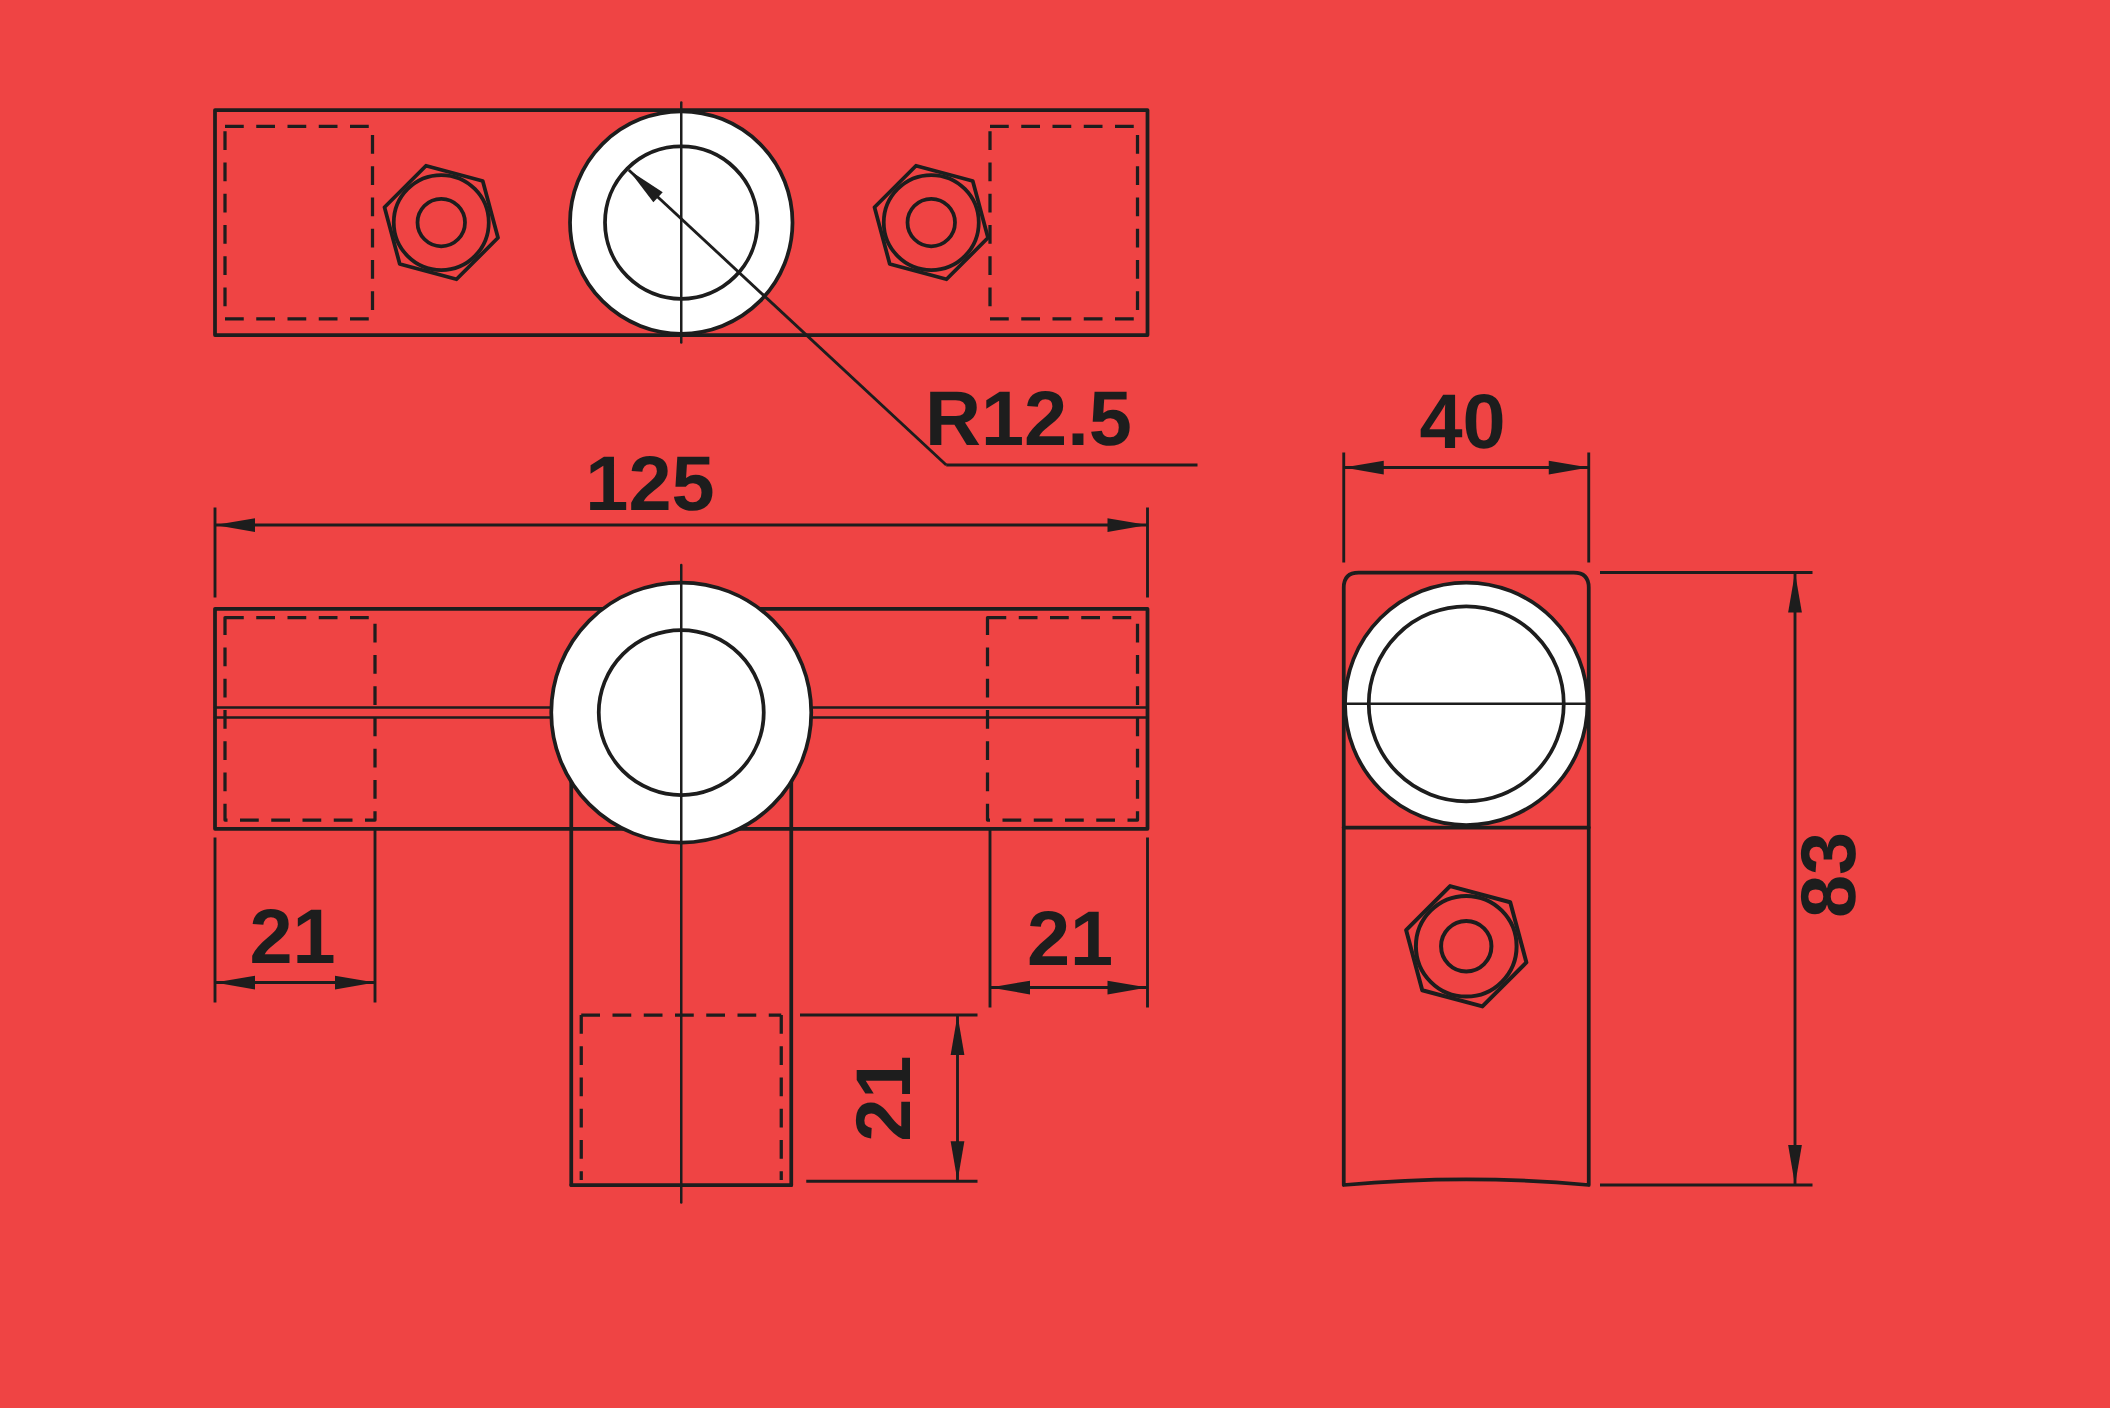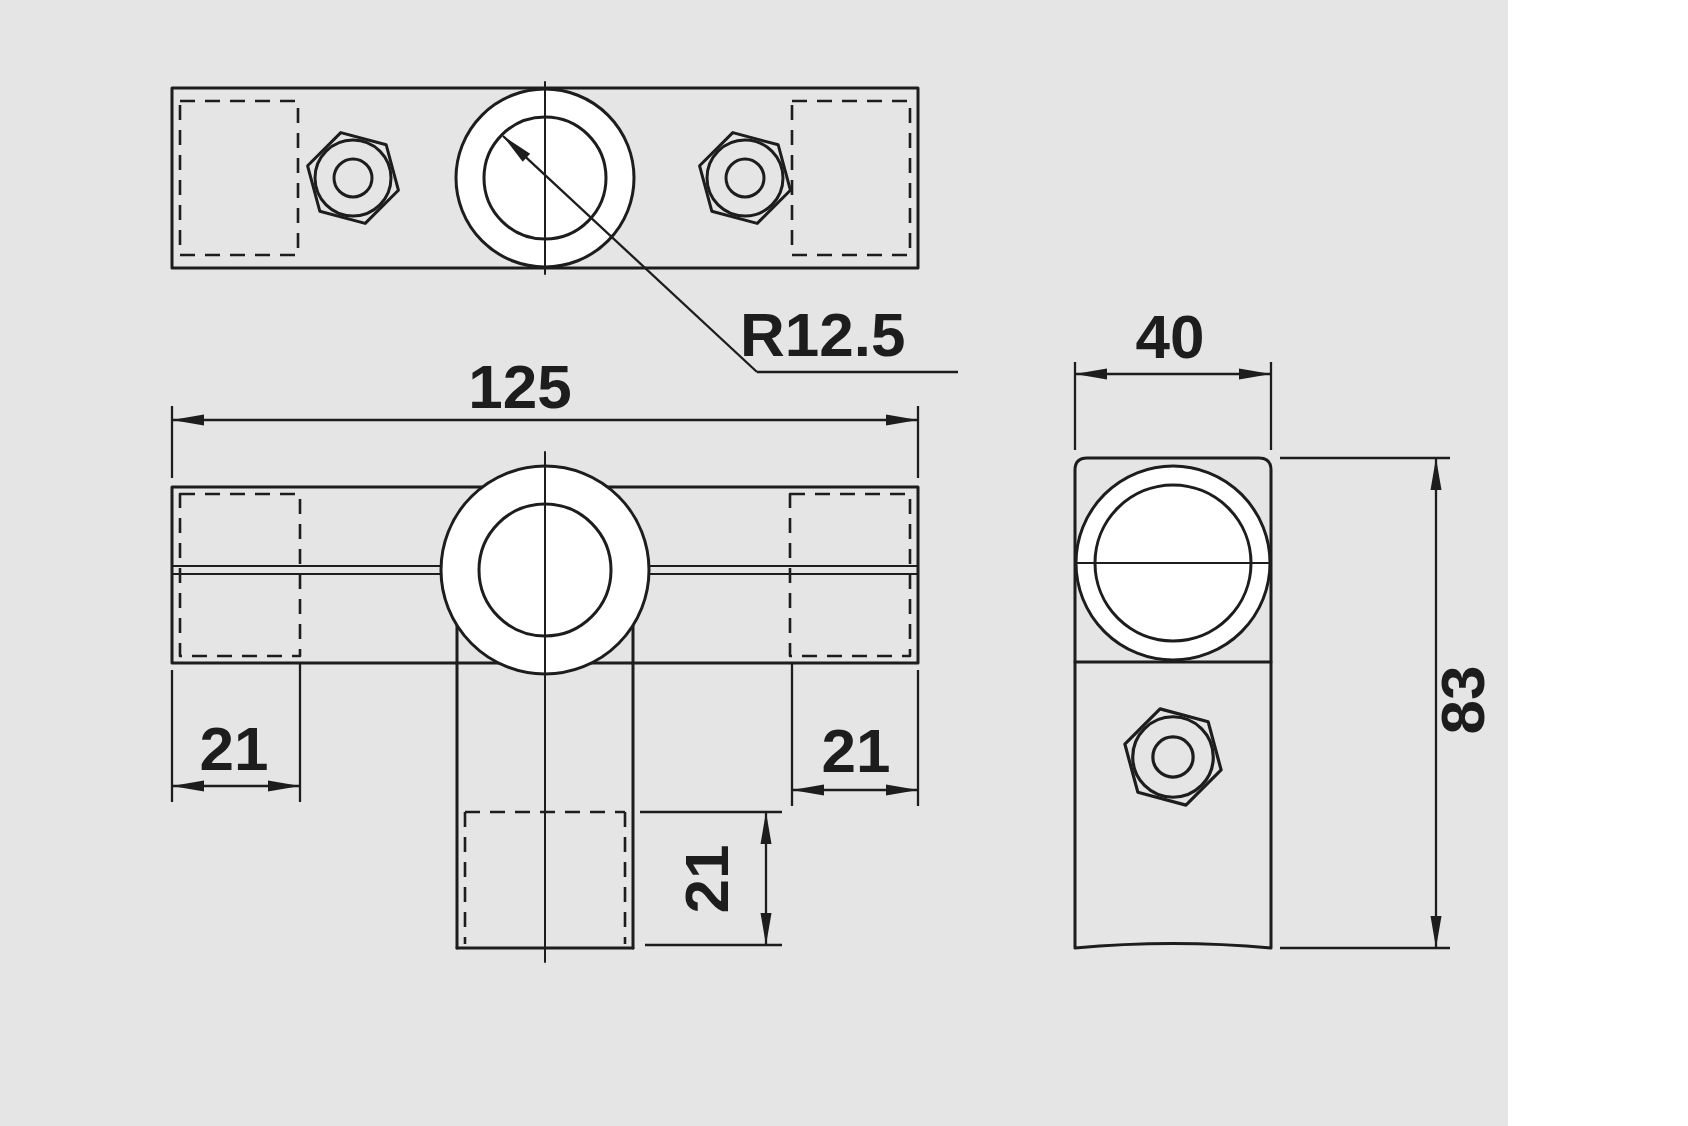--- a/index.html
+++ b/index.html
@@ -5,23 +5,23 @@
   html, body {
     margin: 0;
     padding: 0;
     background: #ffffff;
     width: 1688px;
     height: 1126px;
     overflow: hidden;
   }
   .canvas {
     position: relative;
-    width: 1508px;
+    width: 1688px;
     height: 1126px;
-    background: #e5e5e5;
+    background: #ef4444;
   }
   svg { display: block; }
   .ol   { fill: none; stroke: #1d1d1d; stroke-width: 3; stroke-linecap: round; stroke-linejoin: round; }
   .thin { stroke-width: 2; }
   .dash { stroke-width: 2.6; stroke-dasharray: 15 10; stroke-linecap: butt; }
   .dim  { fill: none; stroke: #1d1d1d; stroke-width: 2.3; }
   .wfill{ fill: #ffffff; }
   .dimtxt {
     font-family: "Liberation Sans", sans-serif;
     font-size: 62px;

